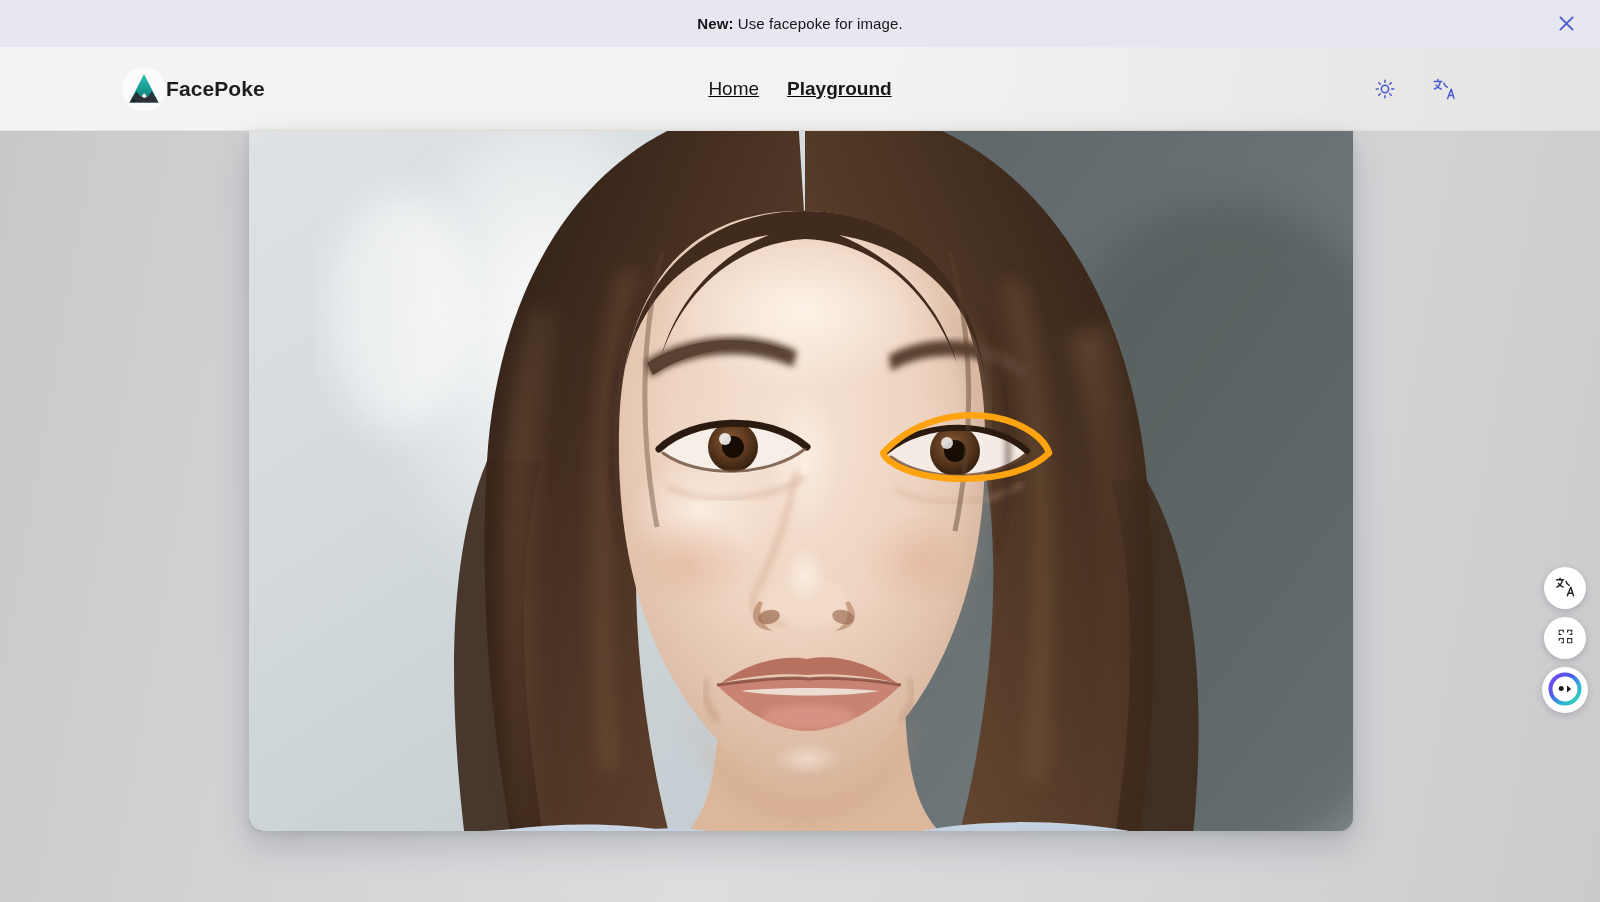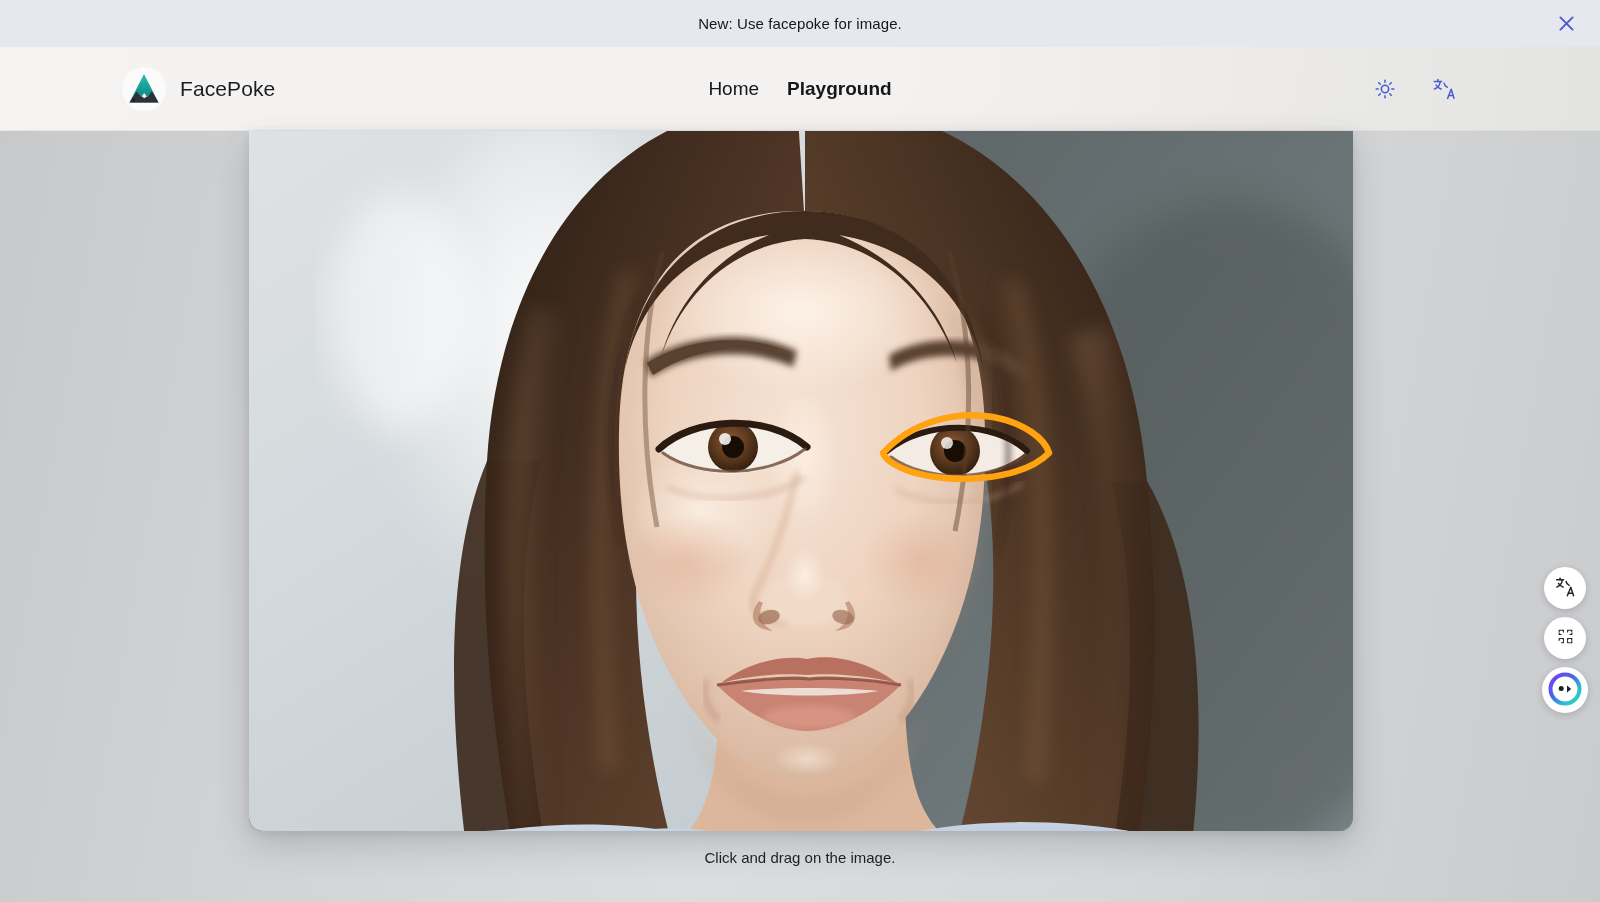--- a/index.html
+++ b/index.html
@@ -25,21 +25,21 @@
     background: #e7e7ef;
     display: flex;
     align-items: center;
     justify-content: center;
   }
   #announce-text {
     font-size: 15px;
     color: #15171a;
     letter-spacing: 0.1px;
   }
-  #announce-text .strong { font-weight: 400; text-align: center; }
+  #announce-text .strong { font-weight: 700; text-align: center; }
   #announce-close {
     position: absolute;
     right: 20px;
     top: 50%;
     transform: translateY(-50%);
     width: 28px; height: 28px;
     display: flex; align-items: center; justify-content: center;
     cursor: pointer;
   }
 
@@ -52,42 +52,43 @@
     background: linear-gradient(95deg, #f4f3f2 0%, #f3f2f0 55%, #edecea 75%, #e3e3e2 100%);
     display: flex;
     align-items: center;
     border-bottom: 1px solid rgba(0,0,0,0.045);
   }
   #brand {
     position: absolute;
     left: 122px;
     display: flex;
     align-items: center;
-    gap: 14px;
     cursor: pointer;
+    font-weight: bold;
   }
   #brand-logo {
     width: 44px; height: 44px;
     border-radius: 50%;
     background: #fbfbfb;
     display: flex; align-items: center; justify-content: center;
     overflow: hidden;
   }
   #brand-name {
     font-size: 21px;
     color: #1b1d20;
     letter-spacing: 0.1px;
   }
   #main-nav {
     position: absolute;
     left: 50%;
     transform: translateX(-50%);
     display: flex;
     align-items: baseline;
     gap: 28px;
+    text-decoration: underline;
   }
   .nav-link {
     font-size: 19px;
     color: #15171a;
     cursor: pointer;
     text-decoration: none;
   }
   .nav-link.active { font-weight: 700; }
 
   #header-actions {
@@ -413,21 +414,20 @@
 
       <rect width="1104" height="700" fill="none"></rect>
 
       <g>
         <path d="M634 322 C 664 290 706 280 744 286 C 776 292 796 308 800 322
                  C 772 350 700 354 660 340 C 644 334 636 328 634 322 Z" fill="none" stroke="#FFA311" stroke-width="6.5" stroke-linejoin="round" stroke-linecap="round"></path>
       </g>
     </svg>
   </div>
 
-  <div id="stage-hint">Click and drag on the image.</div>
 </main>
 
 <div id="floating-dock">
 
   <button class="fab">
     <span>
       <svg width="22" height="22" viewBox="0 0 24 24" fill="none" aria-hidden="true">
         <g stroke="#22262b" stroke-width="1.6" stroke-linecap="round" stroke-linejoin="round">
           <path d="M2.8 4.2h7.6"></path>
           <path d="M6.6 2.4v1.8"></path>

